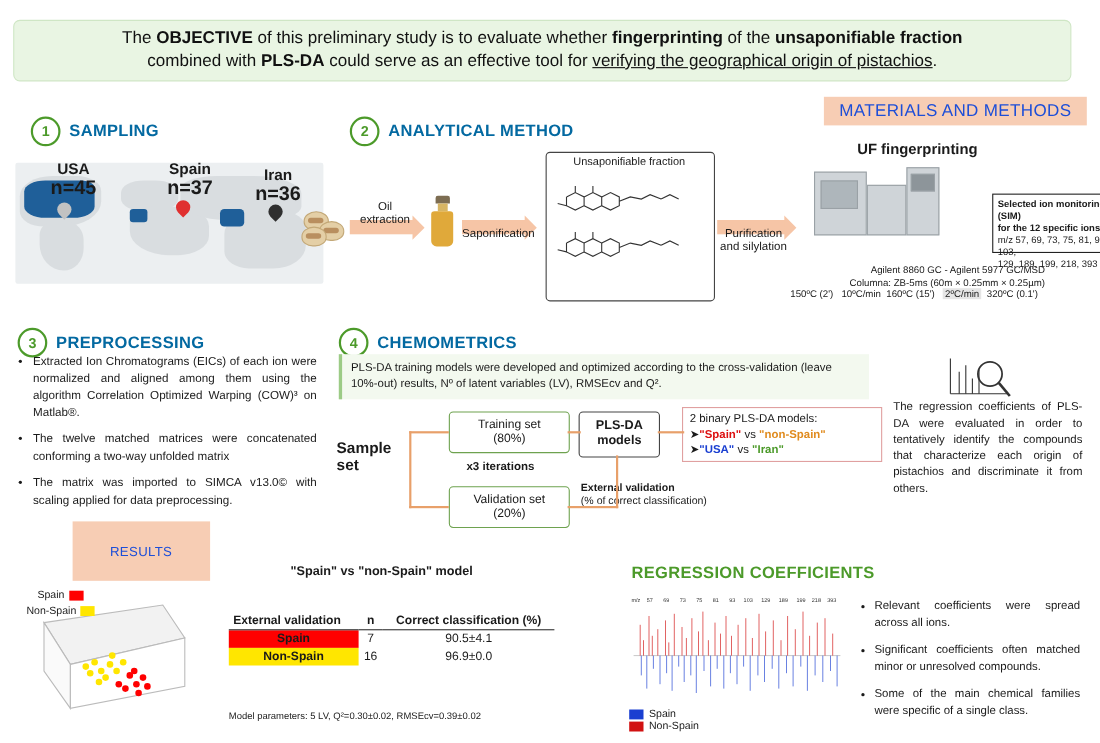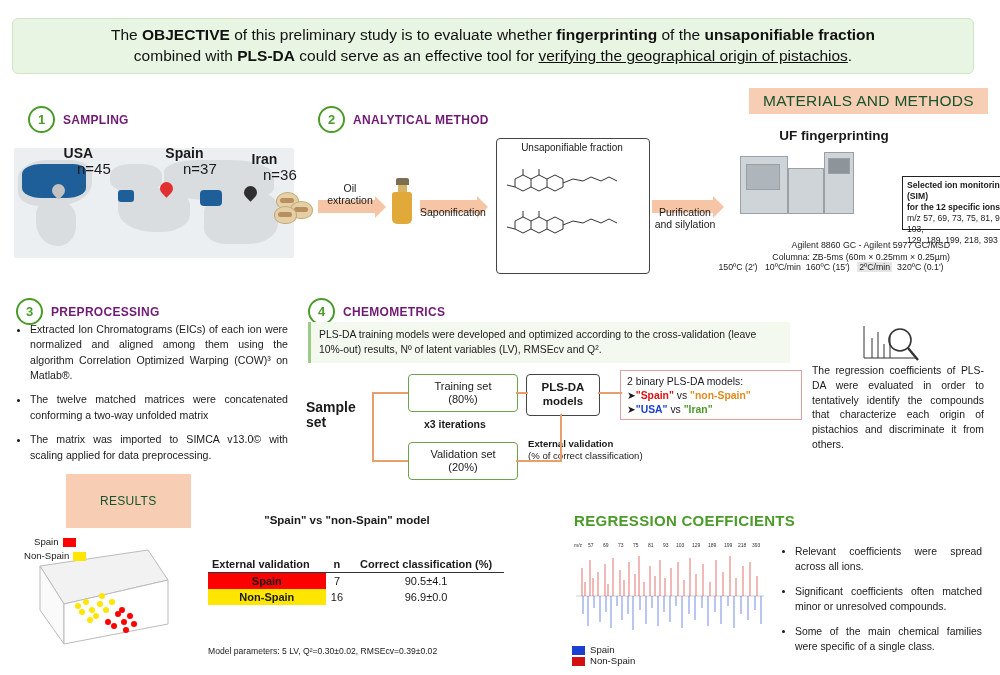--- a/index.html
+++ b/index.html
@@ -19,35 +19,35 @@
     background:#e9f5e3;border:1px solid #cfe6c5;border-radius:6px;
     display:flex;align-items:center;justify-content:center;text-align:center;
     font-size:15.5px;line-height:1.35;color:#111;
     padding:0 10px;box-sizing:border-box;
   }
   #objective-banner b{font-weight:bold;}
   #objective-banner .u{text-decoration:underline;}
 
   
   .ribbon{
-    background:#f7cdb4;color:#14532d;font-size:15px;
+    background:#f7cdb4;color:#1d4ed8;font-size:15px;
     padding:4px 14px;letter-spacing:.3px;
   }
   #materials-ribbon{right:12px;top:88px;font-size:15.5px;}
   #results-ribbon{left:66px;top:474px;font-size:12px;padding:20px 34px;}
 
   
   .step{display:flex;align-items:center;gap:8px;}
   .step .num{
     width:23px;height:23px;border-radius:50%;
     border:2px solid #4c9a2a;color:#4c9a2a;
     font-size:13px;font-weight:bold;
     display:flex;align-items:center;justify-content:center;
   }
-  .step .ttl{color:#701a75;font-weight:bold;font-size:12px;letter-spacing:.3px;}
+  .step .ttl{color:#0369a1;font-weight:bold;font-size:15px;letter-spacing:.3px;}
 
   #step1{left:28px;top:106px;}
   #step2{left:318px;top:106px;}
   #step3{left:16px;top:298px;}
   #step4{left:308px;top:298px;}
 
   
   #map-area{left:14px;top:134px;width:280px;height:130px;}
   #map-bg{
     left:0;top:14px;width:280px;height:110px;
@@ -58,21 +58,21 @@
   .lm2{left:22px;top:54px;width:40px;height:44px;border-radius:30% 40% 50% 60%;}
   .lm3{left:96px;top:16px;width:52px;height:28px;border-radius:40%;}
   .lm4{left:104px;top:40px;width:72px;height:44px;border-radius:30% 40% 40% 50%;}
   .lm5{left:150px;top:12px;width:110px;height:40px;border-radius:30% 40% 30% 40%;}
   .lm6{left:190px;top:44px;width:74px;height:52px;border-radius:40% 30% 40% 30%;}
   .lm-usa{left:8px;top:16px;width:64px;height:34px;background:#1f5f99;border-radius:30% 20% 30% 30%;}
   .lm-sp{left:104px;top:42px;width:16px;height:12px;background:#1f5f99;border-radius:3px;}
   .lm-ir{left:186px;top:42px;width:22px;height:16px;background:#1f5f99;border-radius:4px;}
 
   .country-lbl{font-weight:bold;font-size:14px;text-align:center;line-height:1.05;}
-  .country-lbl small{display:block;font-size:15px;font-weight:normal;margin-left:31px;}
+  .country-lbl small{display:block;font-size:18px;font-weight:bold;}
   #lbl-usa{left:46px;top:146px;}
   #lbl-spain{left:152px;top:146px;}
   #lbl-iran{left:232px;top:152px;}
 
   .pin{width:0;height:0;}
   .pin .head{width:13px;height:13px;border-radius:50% 50% 50% 0;transform:rotate(-45deg);}
   #pin-usa{left:52px;top:184px;}
   #pin-usa .head{background:#c2c2c2;}
   #pin-spain{left:160px;top:182px;}
   #pin-spain .head{background:#e03030;}

